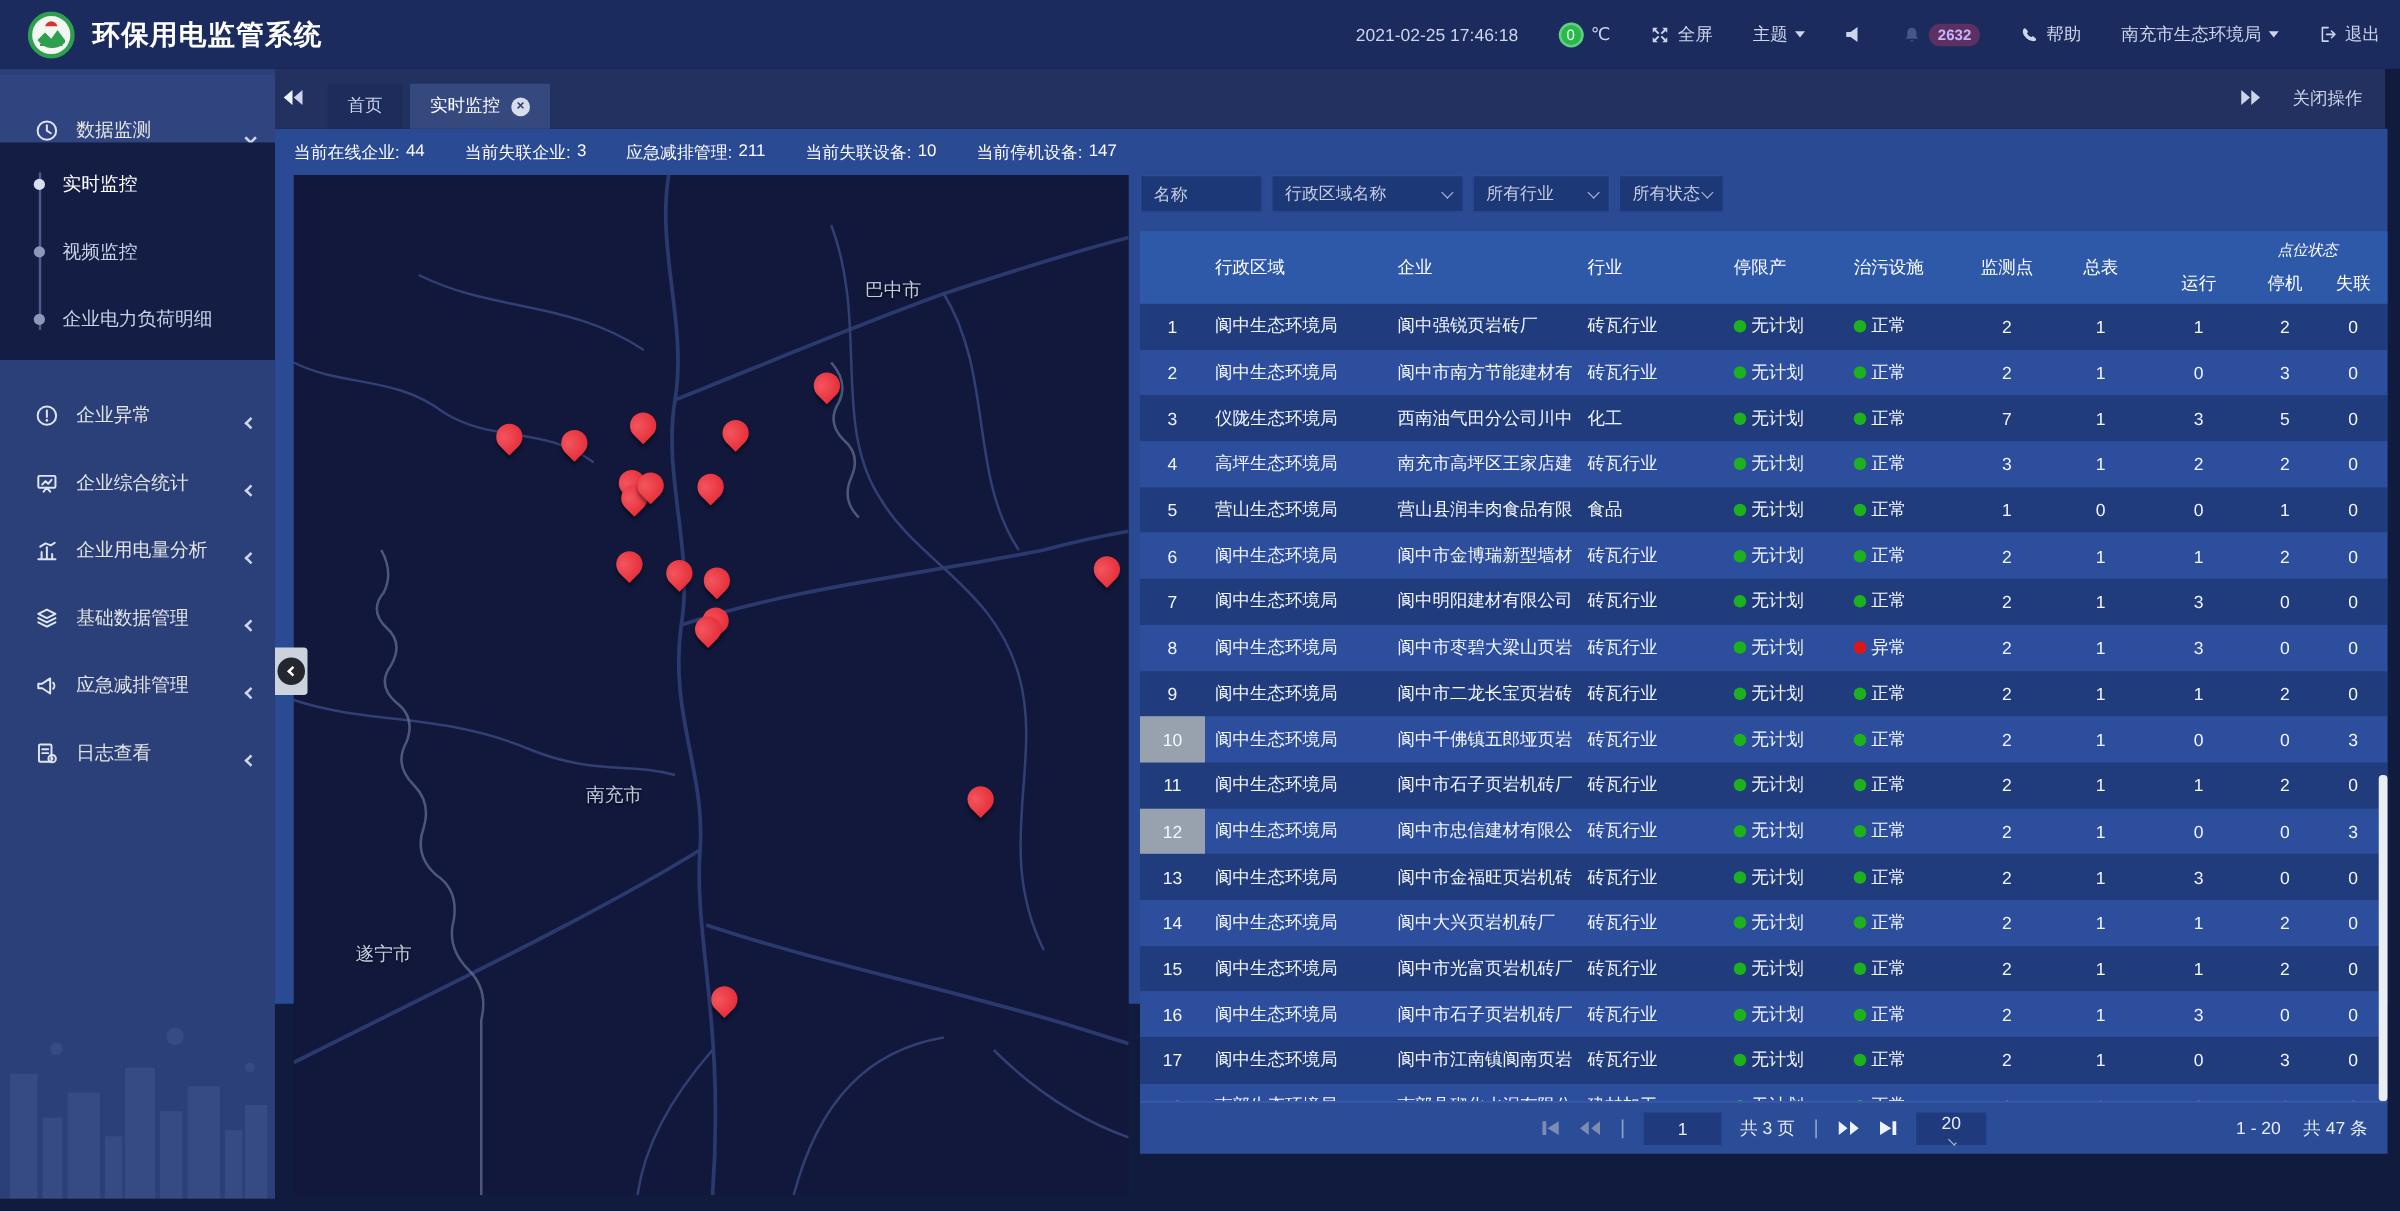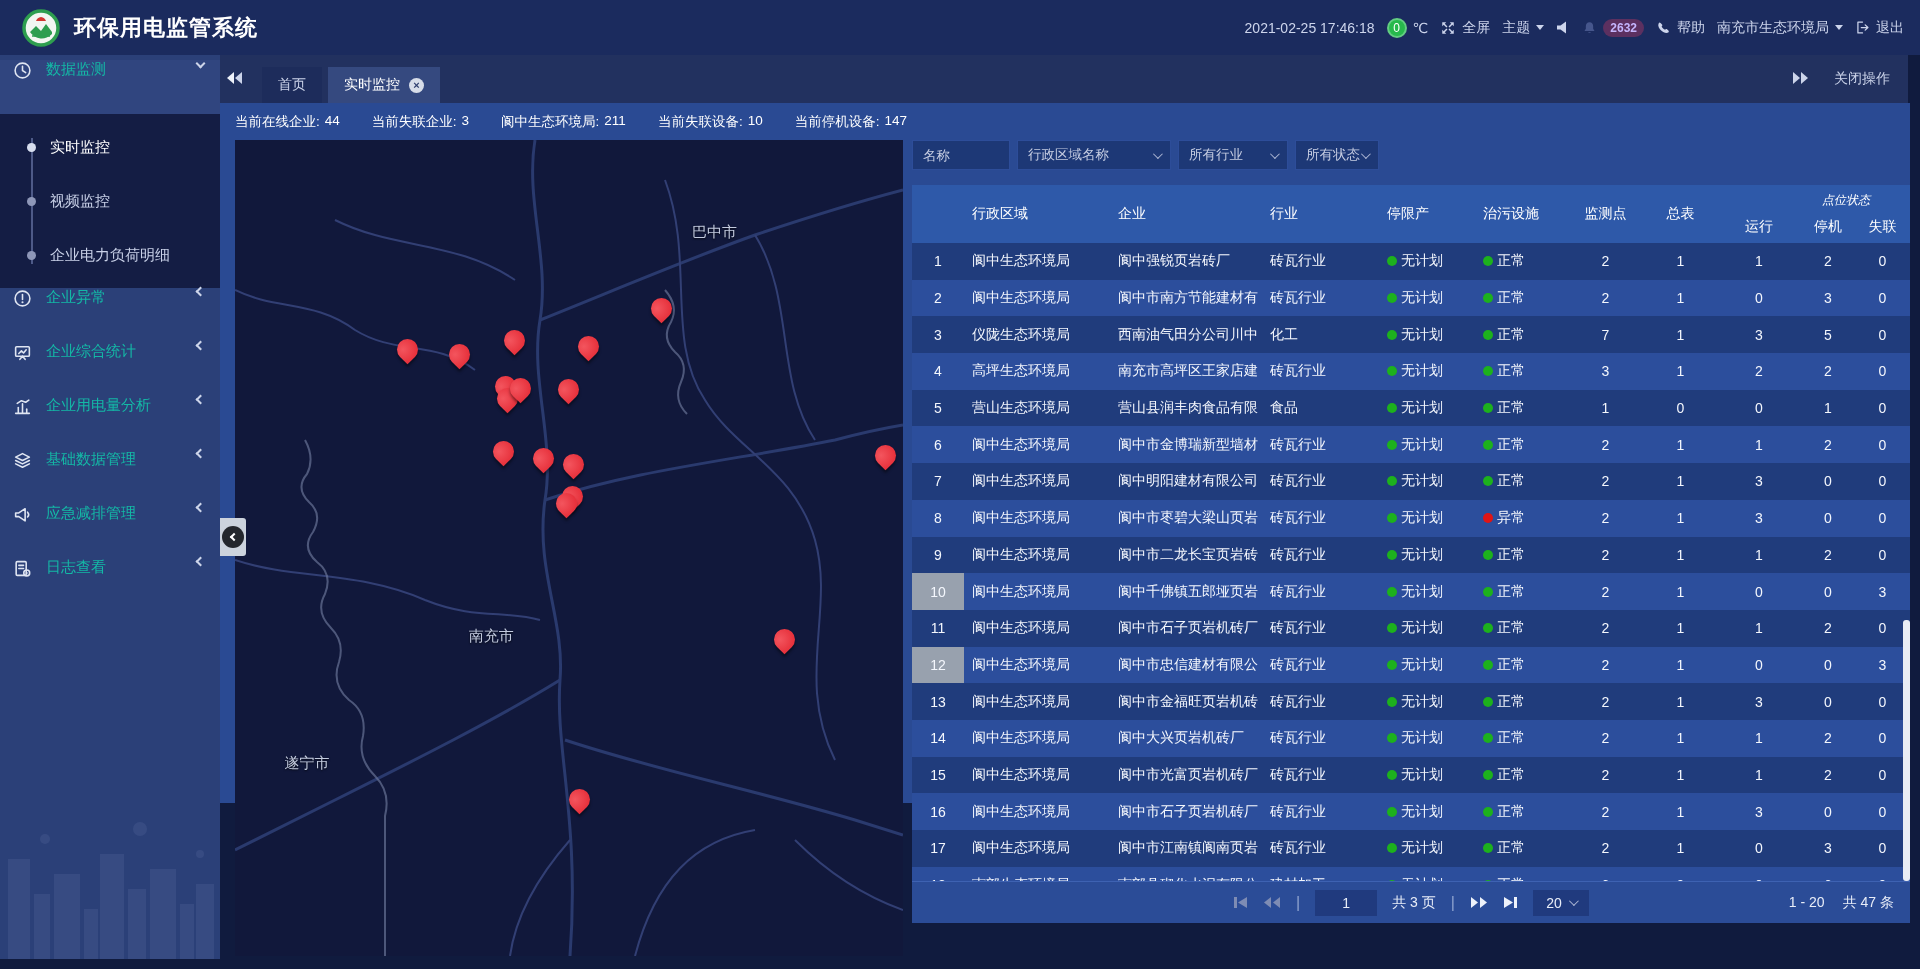--- a/index.html
+++ b/index.html
@@ -3,29 +3,29 @@
 <meta charset="utf-8">
 <style>
   * { margin:0; padding:0; box-sizing:border-box; }
   html,body { width:1920px; height:969px; overflow:hidden; }
   body { background:#101b3e; font-family:"Liberation Sans","DejaVu Sans",sans-serif; position:relative; }
 
   
   .header { position:absolute; left:0; top:0; width:1920px; height:55px; background:#1b2b5e; display:flex; align-items:center; z-index:5; }
   .logo { width:38px; height:38px; margin-left:22px; flex:0 0 auto; }
   .app-title { color:#ffffff; font-size:22px; font-weight:bold; margin-left:14px; letter-spacing:1px; }
-  .hright { position:absolute; right:16px; top:0; height:55px; display:flex; align-items:center; gap:12px; color:#cdd5ec; font-size:14px; }
+  .hright { position:absolute; right:16px; top:0; height:55px; display:flex; align-items:center; gap:32px; color:#cdd5ec; font-size:14px; }
   .hitem { display:flex; align-items:center; gap:6px; white-space:nowrap; }
   .temp-circle { width:20px; height:20px; border-radius:50%; background:#27b94c; border:2px solid #63cd82; color:#fff; font-size:12px; display:flex; align-items:center; justify-content:center; }
   .caret-down { width:0; height:0; border-left:4px solid transparent; border-right:4px solid transparent; border-top:5px solid #cdd5ec; display:inline-block; }
   .badge { min-width:36px; height:18px; padding:0 7px; border-radius:9px; background:#5c3060; color:#c4b5fd; font-size:12px; font-weight:bold; display:flex; align-items:center; justify-content:center; }
 
   
   .sidebar { position:absolute; left:0; top:55px; width:220px; height:904px; background:#2b4078; padding-top:5px; overflow:hidden; z-index:4; }
-  .side-group { height:54px; display:flex; align-items:flex-start; gap:14px; padding-left:12px; color:#14b8a6; font-size:15px; position:relative; cursor:default; }
+  .side-group { height:54px; display:flex; align-items:flex-end; gap:14px; padding-left:27px; color:#e5e5e5; font-size:15px; position:relative; cursor:default; }
   .side-group.expanded { background:#30457f; }
   .gicon { width:20px; height:20px; display:flex; align-items:center; justify-content:center; }
   .chev { position:absolute; right:16px; width:7px; height:7px; }
   .chev.left  { border-left:2px solid #cdd5ea; border-bottom:2px solid #cdd5ea; transform:rotate(45deg); }
   .chev.down  { border-right:2px solid #cdd5ea; border-bottom:2px solid #cdd5ea; transform:rotate(45deg); }
   .side-sub { background:#141d44; padding:6px 0; position:relative; }
   .side-sub::before { content:""; position:absolute; left:31px; top:24px; bottom:24px; width:2px; background:#4e5a88; }
   .sub-item { height:54px; display:flex; align-items:center; padding-left:50px; color:#c9d1e8; font-size:15px; position:relative; }
   .sub-item::before { content:""; position:absolute; left:27px; width:9px; height:9px; border-radius:50%; background:#8e97b8; }
   .sub-item.active { color:#ffffff; }
@@ -83,21 +83,21 @@
   .idx.hl { background:#98a1ae; }
   .dot { width:10px; height:10px; border-radius:50%; flex:0 0 auto; }
   .dot.normal { background:#1db11d; }
   .dot.abnormal { background:#e01515; }
 
   .tscroll-thumb { position:absolute; right:0; top:480px; width:7px; height:261px; background:#e9edf4; border-radius:3px; }
 
   .pager { position:absolute; left:0; top:741px; width:998px; height:42px; background:#2b4c97; border-top:1px solid #3e62b2;
            display:flex; align-items:center; justify-content:center; gap:15px; color:#e8edf8; font-size:14px; }
   .pgbox { width:62px; height:26px; background:#203a7e; display:flex; align-items:center; justify-content:center; }
-  .szbox { width:56px; height:26px; background:#203a7e; display:flex; align-items:center; justify-content:center; gap:7px; }
+  .szbox { width:56px; height:26px; background:#203a7e; display:flex; align-items:center; justify-content:center; gap:7px;flex-direction:column; }
   .pdiv { color:#8fa3cf; font-size:16px; }
   .pbtn { display:flex; align-items:center; }
   .pg-right { position:absolute; right:16px; display:flex; gap:18px; }
   svg .en { fill:#eef2fa; } svg .dis { fill:#7e8cb4; }
   .icon-stroke { stroke:#dfe5f2; stroke-width:1.5; fill:none; stroke-linecap:round; stroke-linejoin:round; }
 </style>
 </head>
 <body>
 
 <div class="header">
@@ -302,21 +302,21 @@
   <div class="stats">
       <span class="stat">
         <span>当前在线企业:</span>
         <span>44</span>
       </span>
       <span class="stat">
         <span>当前失联企业:</span>
         <span>3</span>
       </span>
       <span class="stat">
-        <span>阆中生态环境局:</span>
+        <span>应急减排管理:</span>
         <span>211</span>
       </span>
       <span class="stat">
         <span>当前失联设备:</span>
         <span>10</span>
       </span>
       <span class="stat">
         <span>当前停机设备:</span>
         <span>147</span>
       </span>

